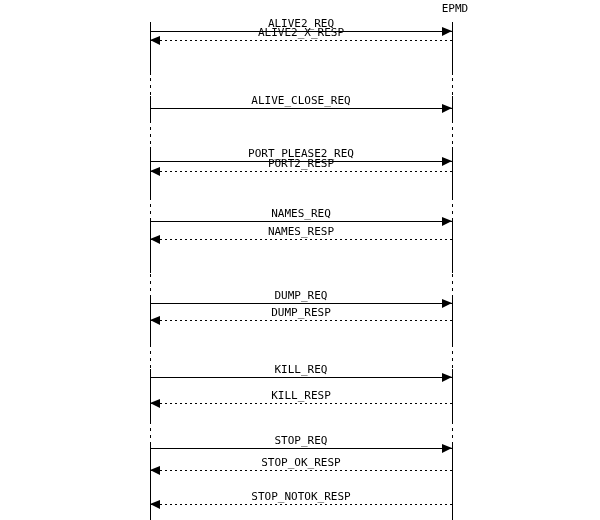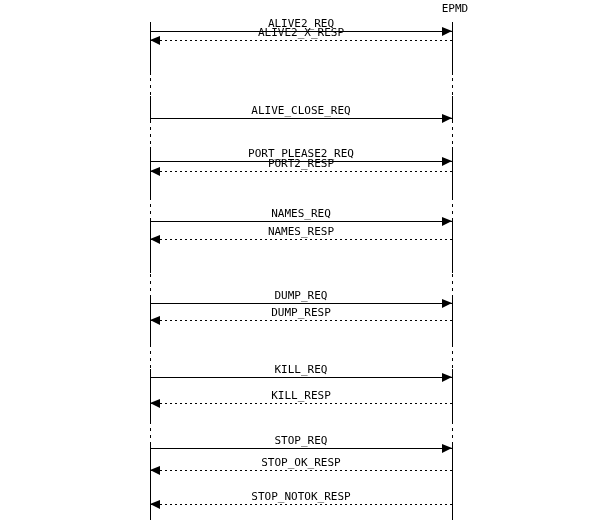--- a/index.html
+++ b/index.html
@@ -111,21 +111,21 @@
     <span class="mline"></span>
     <span class="arrow"></span>
   </div>
 
   <div class="msg to-client dotted" style="top:40px">
     <span class="mlabel">ALIVE2_X_RESP</span>
     <span class="mline"></span>
     <span class="arrow"></span>
   </div>
 
-  <div class="msg to-epmd solid" style="top:118px">
+  <div class="msg to-epmd solid" style="top:108px">
     <span class="mlabel">ALIVE_CLOSE_REQ</span>
     <span class="mline"></span>
     <span class="arrow"></span>
   </div>
 
   <div class="msg to-epmd solid" style="top:161px">
     <span class="mlabel">PORT_PLEASE2_REQ</span>
     <span class="mline"></span>
     <span class="arrow"></span>
   </div>

